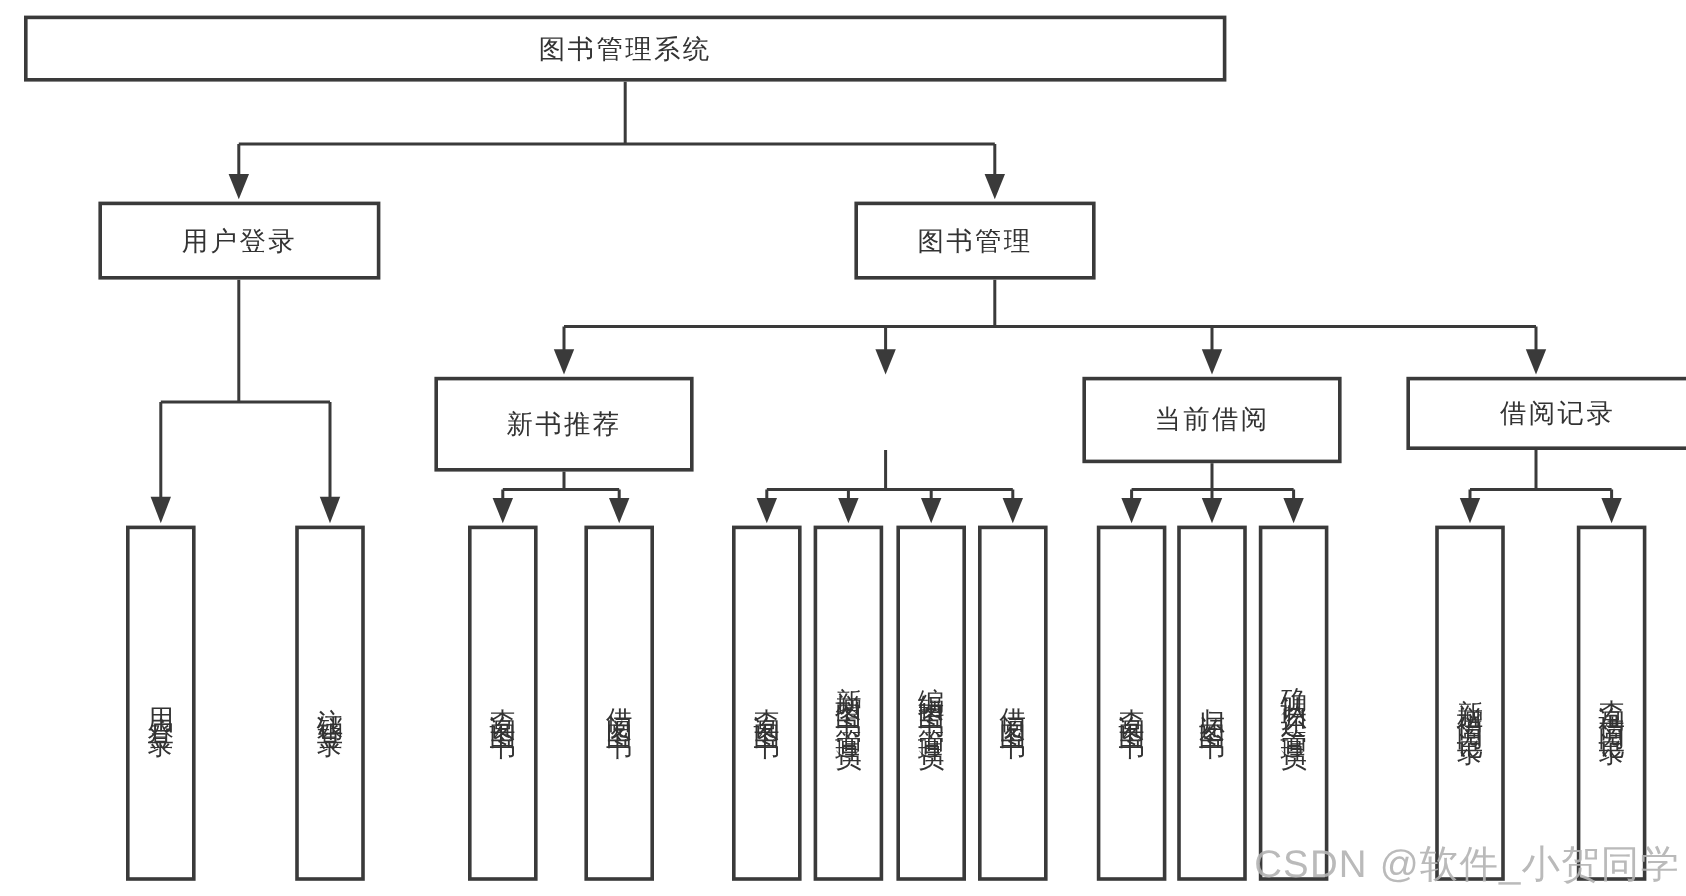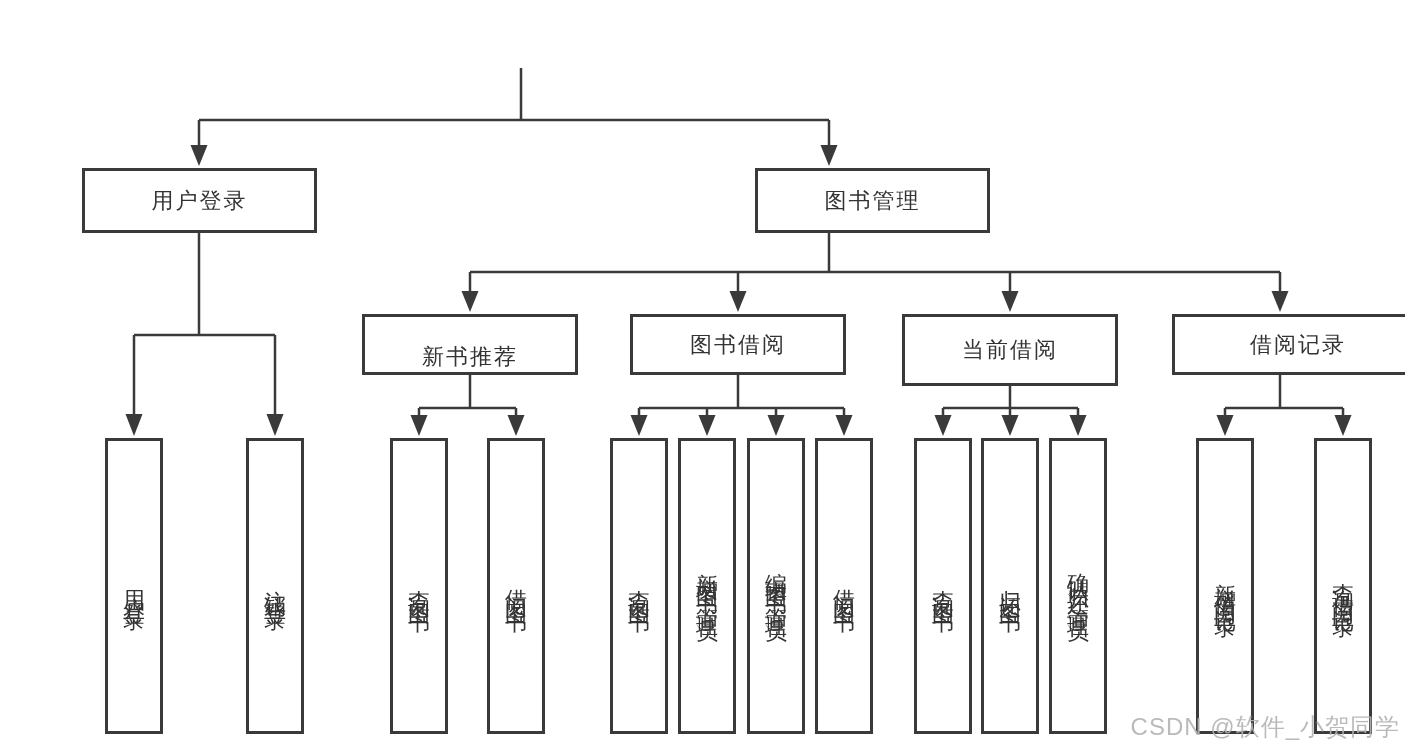--- a/index.html
+++ b/index.html
@@ -36,23 +36,23 @@
     text-orientation: mixed;
     font-size: 22px;
     letter-spacing: 7px;
     line-height: 1;
     white-space: nowrap;
   }
   
   .n-root   { left: 20px;  top: 13px;  width: 1002px; height: 55px; }
   
   .n-userlogin { left: 82px;  top: 168px; width: 235px; height: 65px; }
-  .n-bookmgmt  { left: 712px; top: 168px; width: 235px; height: 65px; margin-left: 43px; }
-  
-  .n-nbr { left: 362px;  top: 314px; width: 216px; height: 61px; align-items: flex-end; }
+  .n-bookmgmt  { left: 712px; top: 168px; width: 201px; height: 65px; }
+  
+  .n-nbr { left: 362px;  top: 314px; width: 216px; height: 79px; }
   .n-bb  { left: 630px;  top: 314px; width: 216px; height: 61px; }
   .n-cb  { left: 902px;  top: 314px; width: 216px; height: 72px; }
   .n-br  { left: 1172px; top: 314px; width: 252px; height: 61px; }
   
   .leaf { top: 438px; width: 58px; height: 296px; }
   .l-ul0 { left: 105px; }
   .l-ul1 { left: 246px; }
   .l-nbr0 { left: 390px; }
   .l-nbr1 { left: 487px; }
   .l-bb0 { left: 610px; }
@@ -61,21 +61,21 @@
   .l-bb3 { left: 815px; }
   .l-cb0 { left: 914px; }
   .l-cb1 { left: 981px; }
   .l-cb2 { left: 1049px; }
   .l-br0 { left: 1196px; }
   .l-br1 { left: 1314px; }
   .watermark {
     position: absolute;
     right: 5px;
     bottom: 4px;
-    font-size: 24px;
+    font-size: 32px;
     letter-spacing: 1px;
     color: #b3b3b3;
     opacity: 0.9;
     z-index: 10;
     white-space: nowrap;
   }
 </style>
 </head>
 <body>
 
@@ -124,34 +124,34 @@
       <polygon points="1069.5,415 1086.5,415 1078,436" fill="#3a3a3a" stroke="none"></polygon>
     </g>
 
     <g stroke="#3a3a3a" stroke-width="2.5">
       <path d="M1280 375 V408 M1225 408 H1343 M1225 408 V416 M1343 408 V416"></path>
       <polygon points="1216.5,415 1233.5,415 1225,436" fill="#3a3a3a" stroke="none"></polygon>
       <polygon points="1334.5,415 1351.5,415 1343,436" fill="#3a3a3a" stroke="none"></polygon>
     </g>
   </svg>
 
+  <div class="box hbox n-root">
+    <span>图书管理系统</span>
+  </div>
 
   <div class="box hbox n-userlogin">
     <span>用户登录</span>
   </div>
   <div class="box hbox n-bookmgmt">
     <span>图书管理</span>
   </div>
 
   <div class="box hbox n-nbr">
     <span>新书推荐</span>
   </div>
-  <div class="box hbox n-bb">
-    <span>图书借阅</span>
-  </div>
   <div class="box hbox n-cb">
     <span>当前借阅</span>
   </div>
   <div class="box hbox n-br">
     <span>借阅记录</span>
   </div>
 
   <div class="box leaf l-ul0">
     <span>用户登录</span>
   </div>

